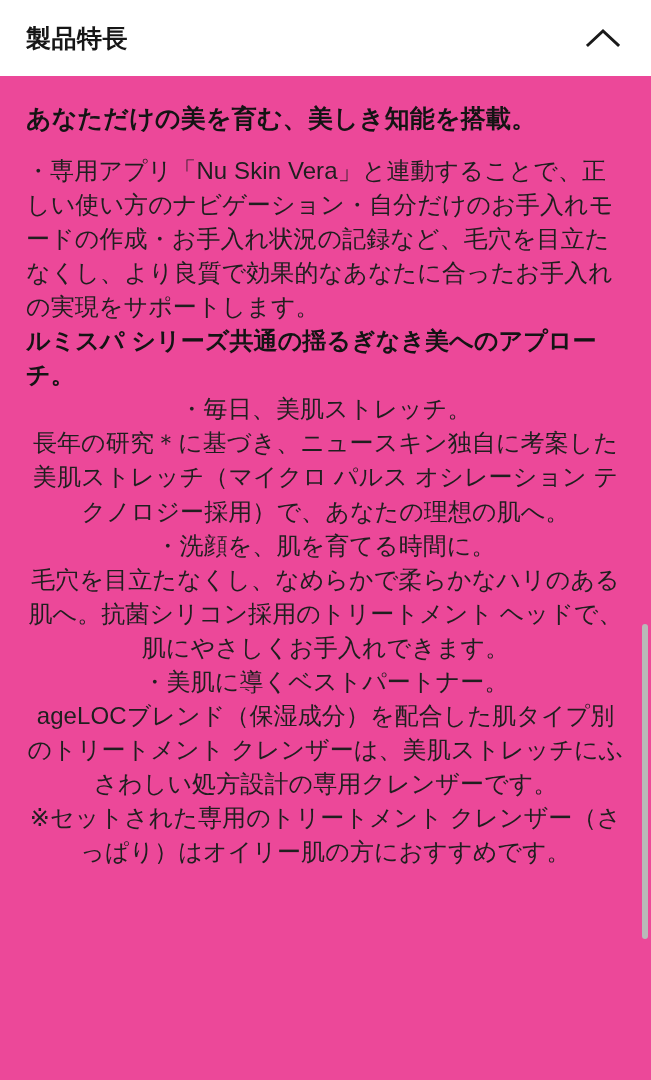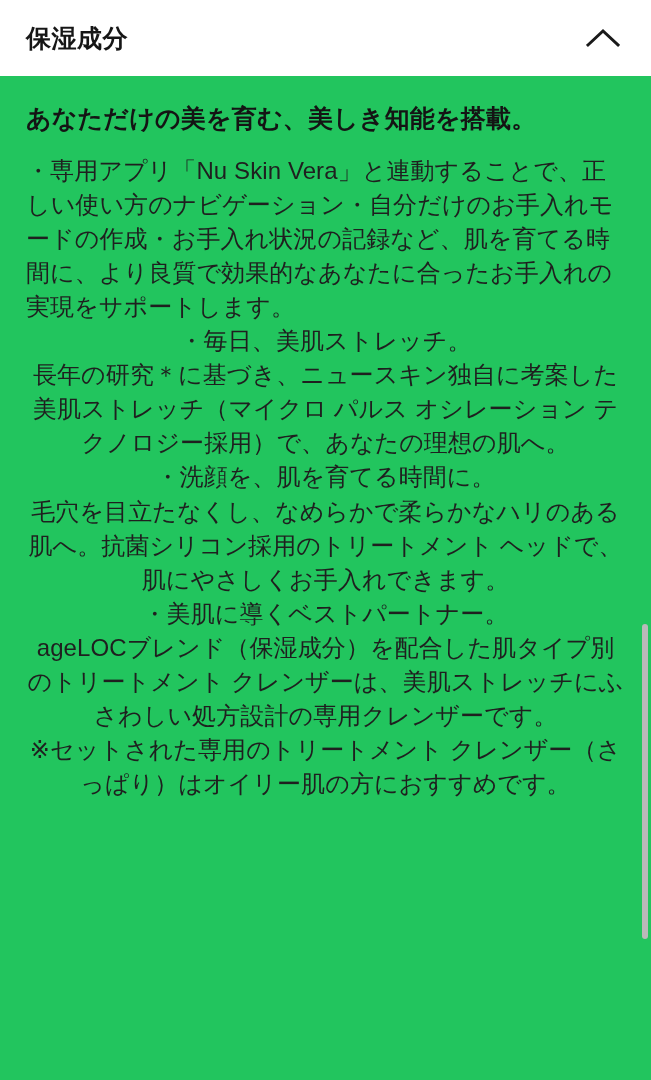--- a/index.html
+++ b/index.html
@@ -45,21 +45,21 @@
     display: flex;
     align-items: center;
     justify-content: center;
     cursor: pointer;
   }
   .chevron-btn svg { display: block; }
 
   
   .panel {
     position: relative;
-    background: #22c55e;
+    background: #ec4899;
     height: 1004px;
     padding: 26px 26px 0 26px;
     box-sizing: border-box;
     overflow: hidden;
   }
   .content {
     position: relative;
   }
 
   h3.lead {
@@ -101,35 +101,36 @@
     border-radius: 3px;
     background: #b9b9b9;
   }
 </style>
 </head>
 <body>
 
 <div class="screen">
 
   <div class="accordion-header">
-    <div class="accordion-title">保湿成分</div>
+    <div class="accordion-title">製品特長</div>
     <div class="chevron-btn">
       <svg width="34" height="22" viewBox="0 0 34 22" aria-hidden="true">
         <polyline points="2,18 17,4 32,18" fill="none" stroke="#1a1a1a" stroke-width="3" stroke-linecap="square"></polyline>
       </svg>
     </div>
   </div>
 
   <div class="panel">
     <div class="content">
 
       <h3 class="lead">あなただけの美を育む、美しき知能を搭載。</h3>
 
-      <p class="para">・専用アプリ「Nu Skin Vera」と連動することで、正しい使い方のナビゲーション・自分だけのお手入れモードの作成・お手入れ状況の記録など、肌を育てる時間に、より良質で効果的なあなたに合ったお手入れの実現をサポートします。</p>
+      <p class="para">・専用アプリ「Nu Skin Vera」と連動することで、正しい使い方のナビゲーション・自分だけのお手入れモードの作成・お手入れ状況の記録など、毛穴を目立たなくし、より良質で効果的なあなたに合ったお手入れの実現をサポートします。</p>
 
+      <p class="para bold">ルミスパ シリーズ共通の揺るぎなき美へのアプローチ。</p>
 
 
       <p class="para gap-lg" style="white-space: pre-line; text-align: center;">・毎日、美肌ストレッチ。
 長年の研究＊に基づき、ニュースキン独自に考案した美肌ストレッチ（マイクロ パルス オシレーション テクノロジー採用）で、あなたの理想の肌へ。
 ・洗顔を、肌を育てる時間に。
 毛穴を目立たなくし、なめらかで柔らかなハリのある肌へ。抗菌シリコン採用のトリートメント ヘッドで、肌にやさしくお手入れできます。
 ・美肌に導くベストパートナー。
 ageLOCブレンド（保湿成分）を配合した肌タイプ別のトリートメント クレンザーは、美肌ストレッチにふさわしい処方設計の専用クレンザーです。
 ※セットされた専用のトリートメント クレンザー（さっぱり）はオイリー肌の方におすすめです。</p>
 

